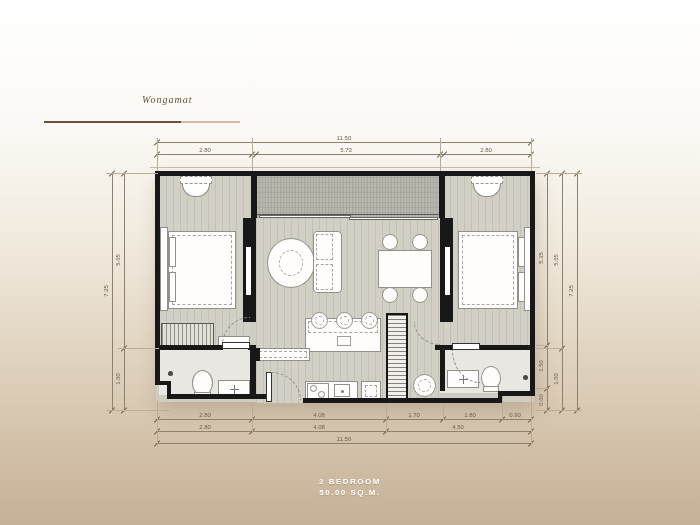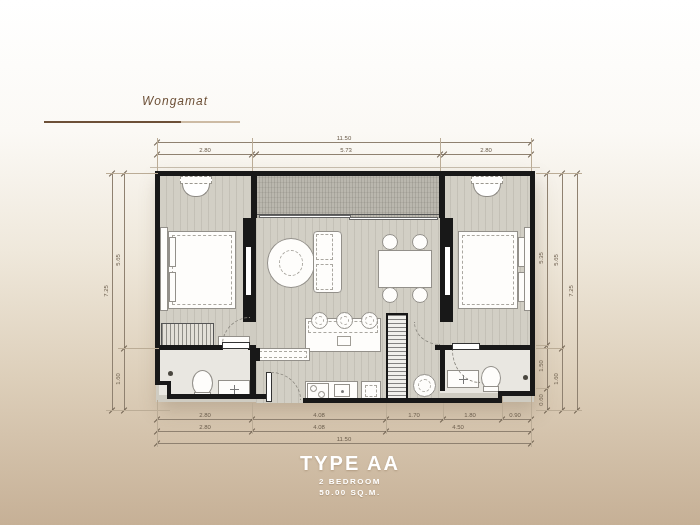--- a/index.html
+++ b/index.html
@@ -2,21 +2,21 @@
 <html><head>
 <meta charset="utf-8">
 <style>
   html,body{margin:0;padding:0;background:#fff;}
   #page{position:relative;width:700px;height:525px;overflow:hidden;
     font-family:"Liberation Sans",sans-serif;
     background:linear-gradient(180deg,#ffffff 0%,#fbf9f5 25%,#efe8db 48%,#ddcfba 72%,#c6b096 100%);}
   .abs{position:absolute;box-sizing:border-box;}
   
   .brandname{font-family:"Liberation Serif",serif;font-weight:400;font-size:47px;line-height:48px;color:#6d5037;letter-spacing:2px;}
-  .brandloc{font-family:Liberation Sans, sans-serif;font-style:italic;font-size:12px;color:#6d5037;letter-spacing:1px;}
+  .brandloc{font-family:Liberation Serif, serif;font-style:italic;font-size:10px;color:#6d5037;letter-spacing:1px;}
   .brandrule{height:2px;background:linear-gradient(90deg,#6d5037 0%,#6d5037 70%,#cdbba4 70%,#cdbba4 100%);}
   
   .plank{background:#d2cfc5;background-image:repeating-linear-gradient(90deg,rgba(110,105,95,.14) 0 1px,transparent 1px 7px);}
   .balc{background:#bab7ae;background-image:repeating-linear-gradient(90deg,rgba(100,98,90,.20) 0 1px,transparent 1px 3px),repeating-linear-gradient(0deg,rgba(100,98,90,.12) 0 1px,transparent 1px 5px);}
   .bath{background:#e9e7e1;}
   .wall{background:#181818;}
   
   .fw{background:#fefdfb;border:1px solid #93908a;}
   .fd{background:#fefdfb;border:1px dashed #9a978f;}
   .ci{border-radius:50%;}
@@ -245,17 +245,16 @@
   <span class="dtv" style="left:541px;top:400px;">0.60</span>
   <span class="dtv" style="left:556px;top:260px;">5.65</span>
   <span class="dtv" style="left:556px;top:379px;">1.60</span>
   <span class="dtv" style="left:571px;top:291px;">7.25</span>
   <div class="abs wlh" style="left:536px;top:173px;width:46px;"></div>
   <div class="abs wlh" style="left:536px;top:345px;width:13px;"></div>
   <div class="abs wlh" style="left:536px;top:348px;width:28px;"></div>
   <div class="abs wlh" style="left:536px;top:388px;width:13px;"></div>
   <div class="abs wlh" style="left:536px;top:410px;width:46px;"></div>
 
-  <div class="abs utitle" style="left:250px;top:452px;width:200px;text-align:center;">TYPE AA</div>
   <div class="abs usub" style="left:250px;top:477px;width:200px;text-align:center;">2 BEDROOM</div>
   <div class="abs usub" style="left:250px;top:488px;width:200px;text-align:center;">50.00 SQ.M.</div>
 
 </div>
 
 </body></html>

